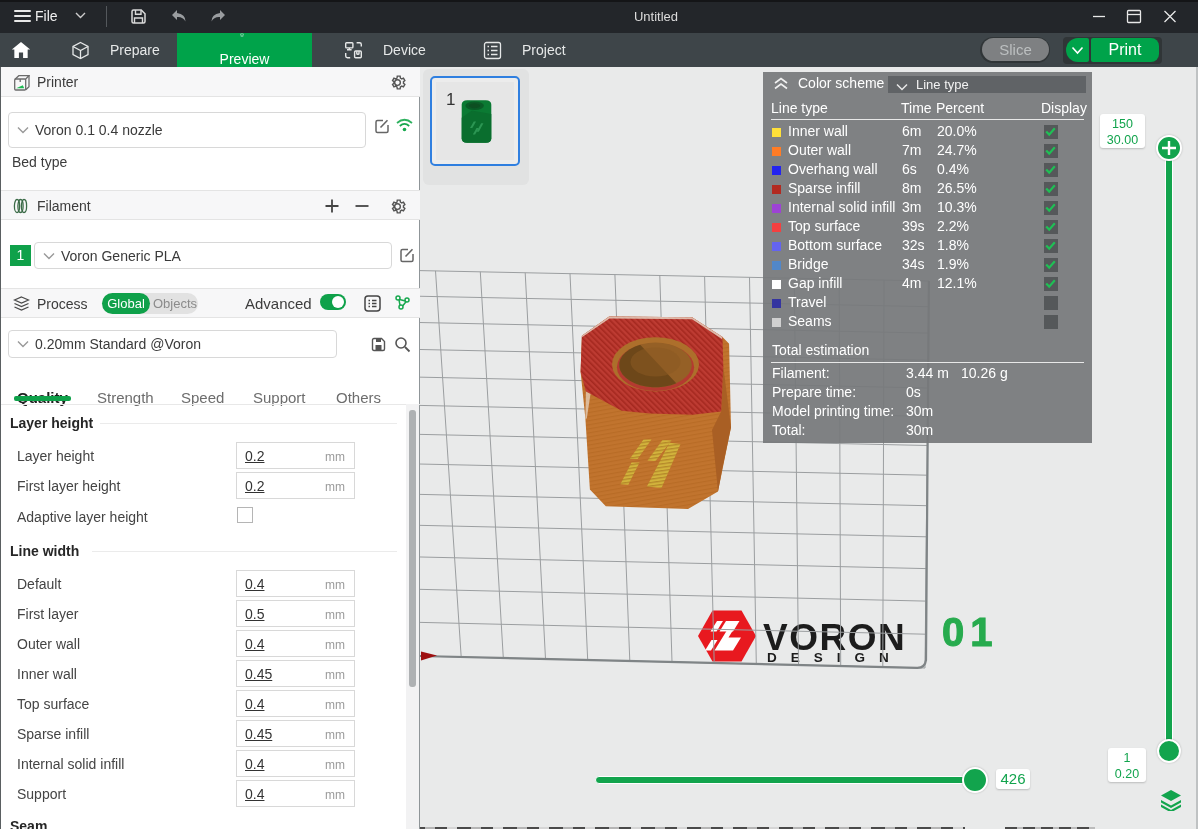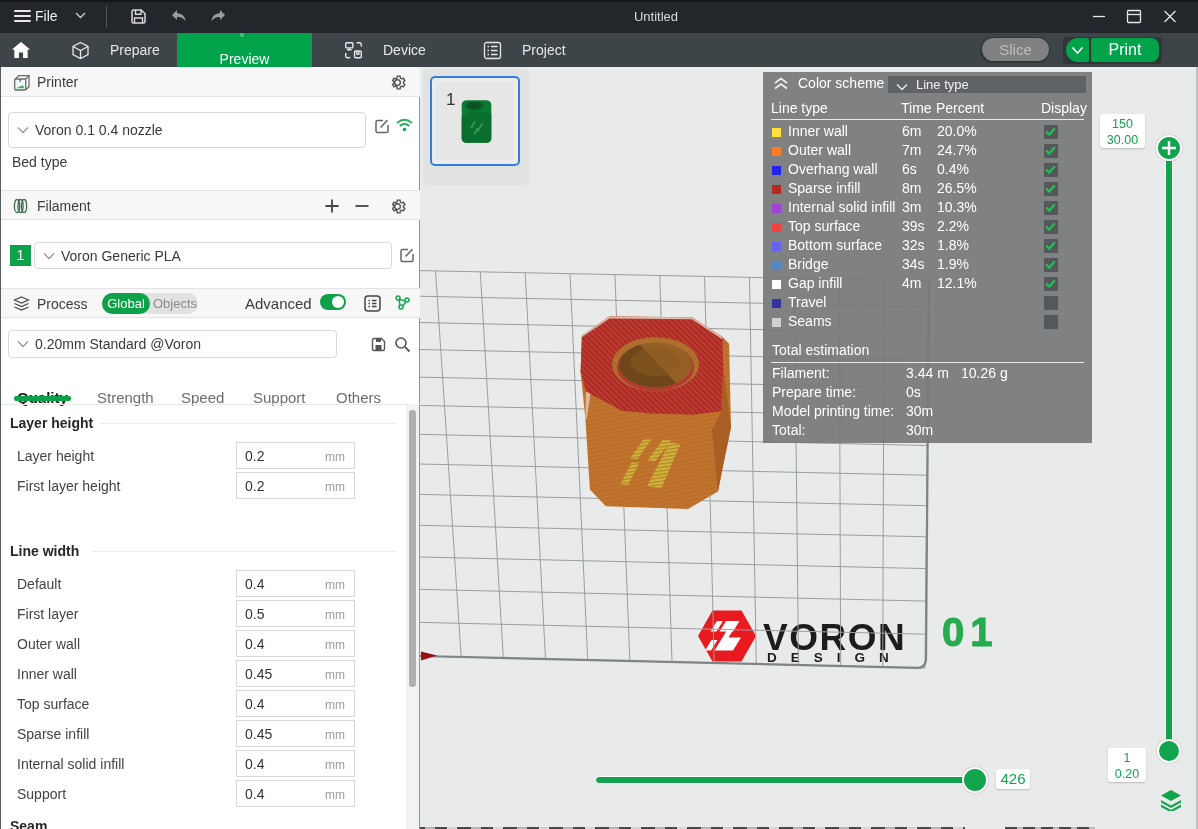--- a/index.html
+++ b/index.html
@@ -31,21 +31,21 @@
 .combo { position:absolute; border:1px solid #d8d8d8; border-radius:4px; background:#fff; }
 .combo .cv { position:absolute; left:8px; top:50%; transform:translateY(-50%); }
 .combo .ct { position:absolute; left:26px; top:50%; transform:translateY(-50%); font-size:14px; color:#3a3a3a; white-space:nowrap; }
 .lbl { position:absolute; font-size:14px; color:#3c3c3c; }
 .gear { position:absolute; }
 .sect { position:absolute; left:10px; font-size:14px; font-weight:bold; color:#262626; white-space:nowrap; }
 .hrl { position:absolute; right:22px; height:1px; background:#ebebeb; }
 .srow { position:absolute; left:0; width:405px; height:28px; }
 .srow .slb { position:absolute; left:17px; top:6px; font-size:14px; color:#444; }
 .srow .inp { position:absolute; left:236px; top:0; width:119px; height:27px; border:1px solid #d8d8d8; background:#fff; }
-.srow .val { position:absolute; left:8px; top:5px; font-size:14px; color:#333; }
+.srow .val { position:absolute; left:8px; top:5px; font-size:14px; color:#333;text-decoration:underline; }
 .srow .unit { position:absolute; right:9px; top:7px; font-size:12px; color:#9b9b9b; }
 .tabs2 span { position:absolute; top:12px; font-size:15px; color:#6d6d6d; }
 
 
 #overlay { position:absolute; left:763px; top:72px; width:329px; height:371px; background:rgba(118,120,123,0.93); color:#fff; font-size:14px; }
 #overlay .hdr { position:absolute; left:0; top:0; width:329px; height:24px; }
 #overlay .drop { position:absolute; left:125px; top:4px; width:198px; height:17px; background:#606366; color:#f2f2f2; font-size:13px; }
 .ocolhdr { position:absolute; left:0; top:28px; width:329px; height:18px; }
 .ocolhdr span, .orow span { position:absolute; }
 .osep { position:absolute; left:8px; width:313px; height:1px; background:#e8e8e8; }
@@ -482,20 +482,24 @@
         <span class="unit">mm</span>
       </span>
     </div>
 <div class="srow" style="top:405px">
       <span class="slb">First layer height</span>
       <span class="inp">
         <span class="val">0.2</span>
         <span class="unit">mm</span>
       </span>
     </div>
+  <div class="srow" style="top:436px">
+      <span class="slb">Adaptive layer height</span>
+    <span class="abs" style="left:237px;top:4px;width:16px;height:16px;border:1px solid #b5b5b5;background:#fff"></span>
+    </div>
   <div class="sect" style="top:476px">Line width</div>
     <div class="hrl" style="top:484px;left:92px"></div>
   <div class="srow" style="top:503px">
       <span class="slb">Default</span>
       <span class="inp">
         <span class="val">0.4</span>
         <span class="unit">mm</span>
       </span>
     </div>
 <div class="srow" style="top:533px">

